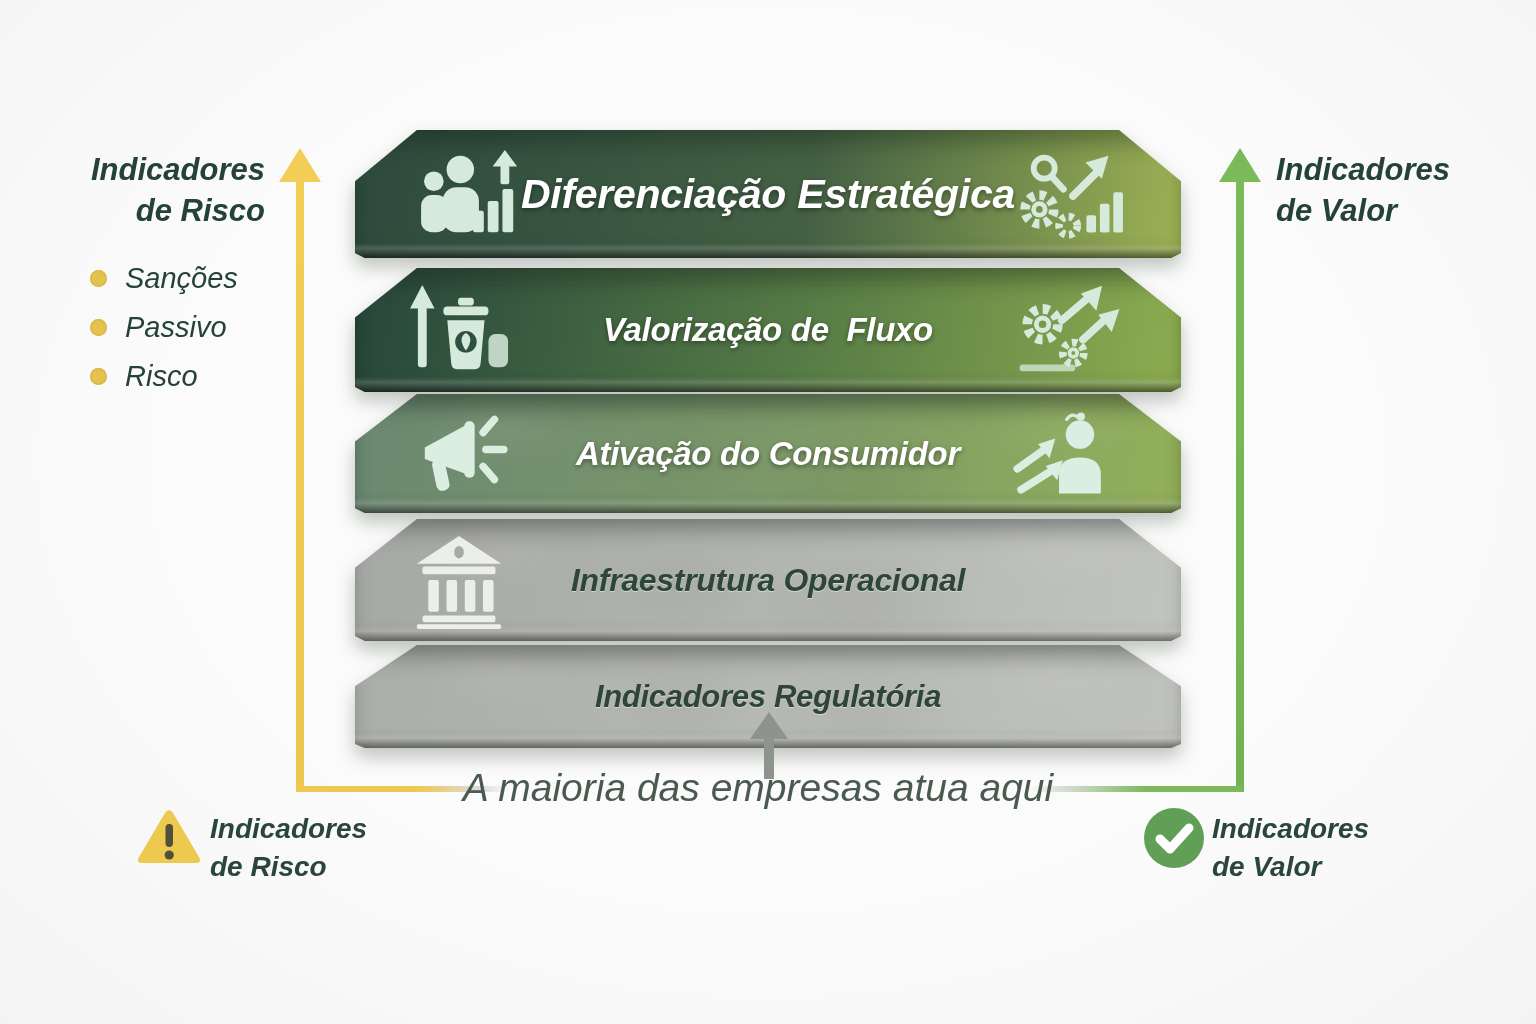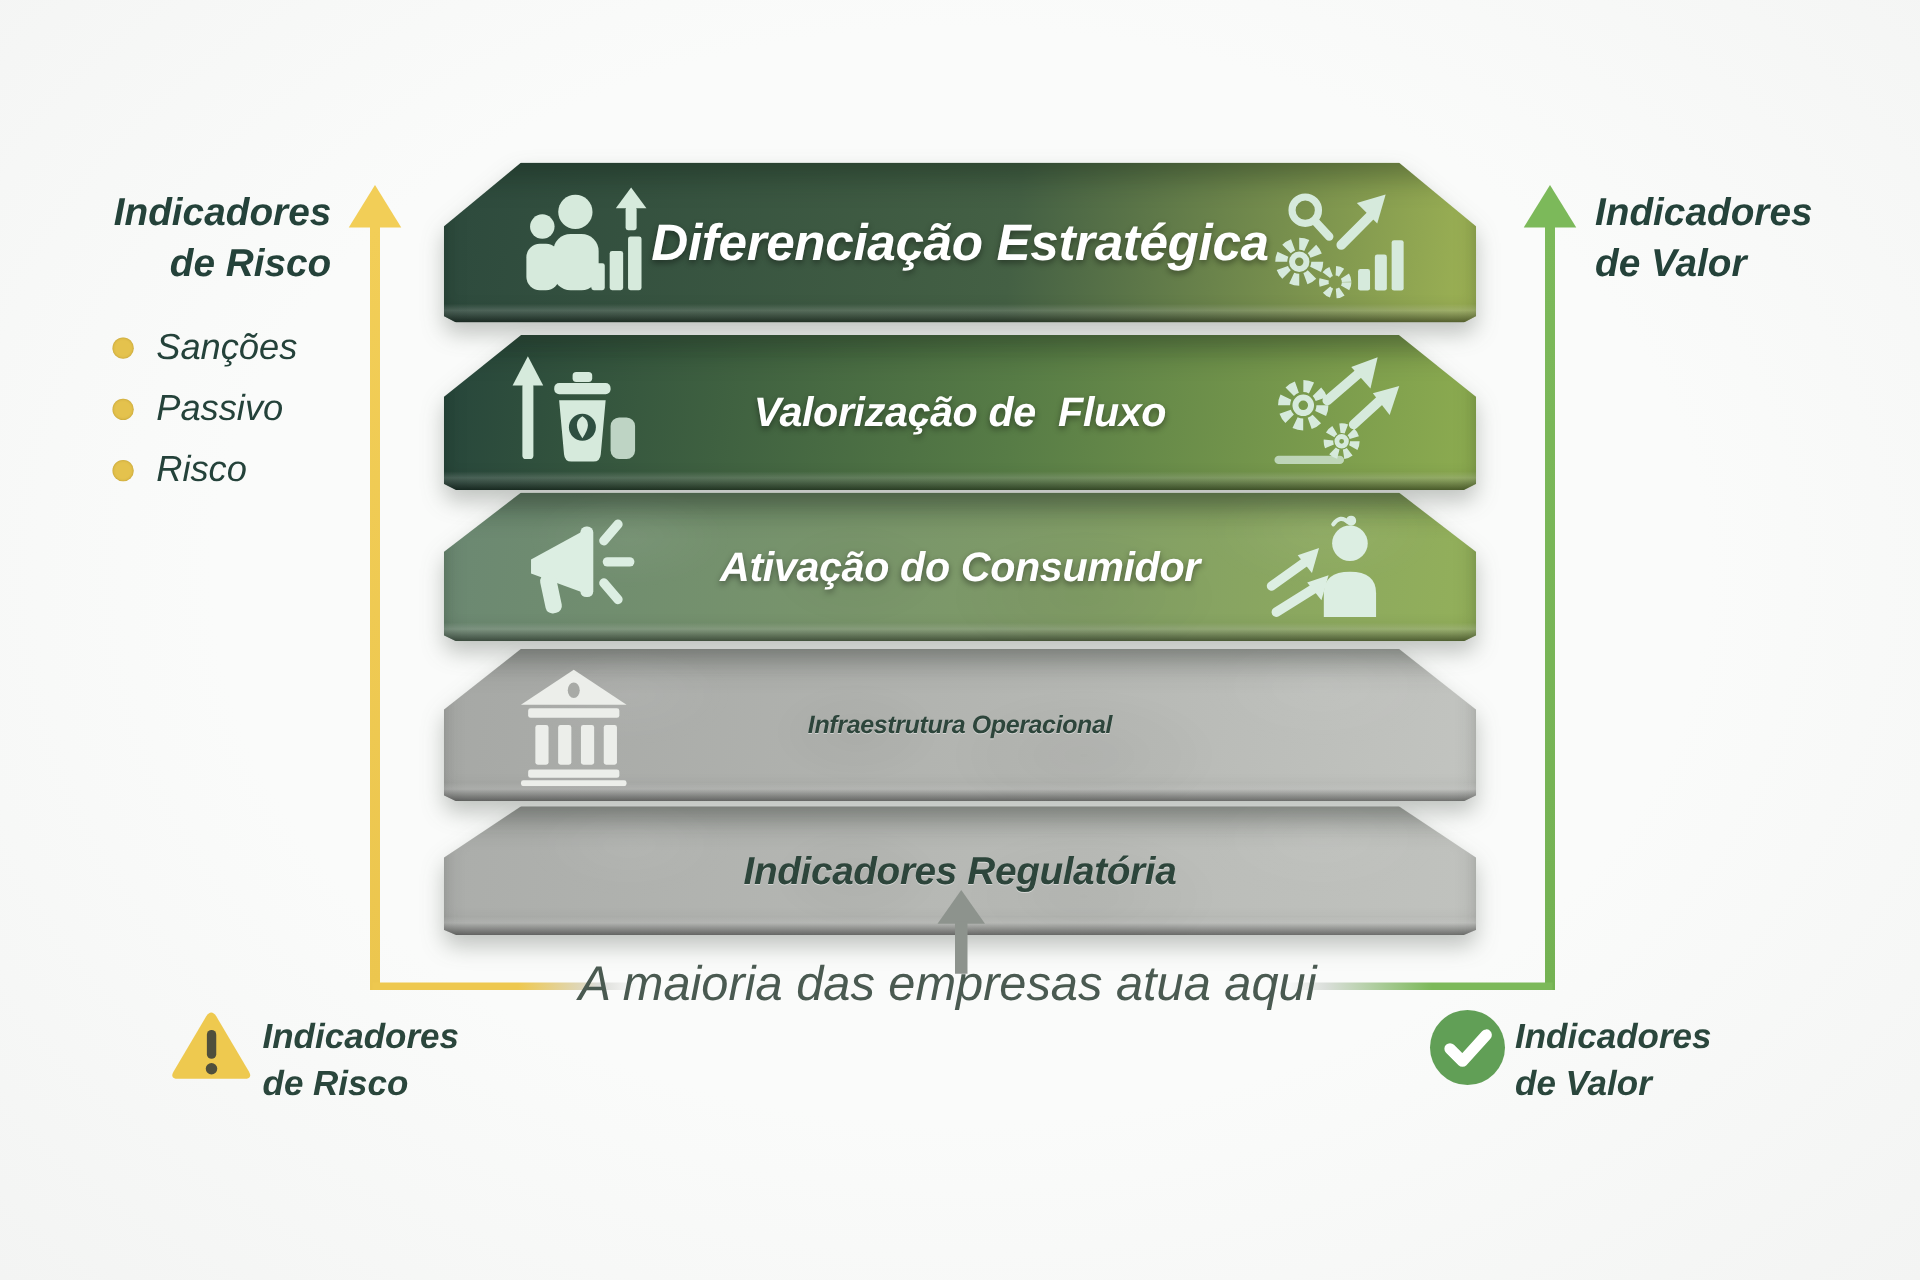--- a/index.html
+++ b/index.html
@@ -39,21 +39,21 @@
             background:linear-gradient(180deg,rgba(255,255,255,0) 0%,rgba(255,255,255,.16) 35%,rgba(0,0,0,.30) 100%);}
   .grain::after{content:"";position:absolute;inset:0;opacity:.5;
             background:
               radial-gradient(120px 60px at 18% 30%,rgba(255,255,255,.10),rgba(255,255,255,0) 70%),
               radial-gradient(160px 80px at 62% 70%,rgba(0,0,0,.07),rgba(0,0,0,0) 70%),
               radial-gradient(140px 70px at 85% 25%,rgba(255,255,255,.10),rgba(255,255,255,0) 70%),
               radial-gradient(100px 60px at 40% 55%,rgba(0,0,0,.06),rgba(0,0,0,0) 70%);}
   .bar-title{position:absolute;inset:0;display:flex;align-items:center;justify-content:center;
              font-weight:bold;letter-spacing:-.3px;white-space:pre;z-index:3;}
   .t-light{color:#fff;font-size:41px;text-shadow:0 2px 5px rgba(0,0,0,.40);}
-  .t-dark{color:#2d453b;font-size:20px;text-shadow:0 1px 0 rgba(255,255,255,.45);}
+  .t-dark{color:#2d453b;font-size:32px;text-shadow:0 1px 0 rgba(255,255,255,.45);}
   .icon{position:absolute;z-index:3;}
 
   
   #here-arrow-head{position:absolute;left:750px;top:712px;width:0;height:0;z-index:7;
       border-left:19px solid transparent;border-right:19px solid transparent;border-bottom:27px solid #8d938d;}
   #here-arrow-shaft{position:absolute;left:764px;top:737px;width:10px;height:42px;background:#8d938d;z-index:7;}
   #caption{position:absolute;left:0;right:20px;top:766px;text-align:center;font-size:39px;color:#4a5a51;z-index:4;}
 
   
   .legend-text{position:absolute;font-weight:bold;font-size:28px;line-height:1.34;color:#2a463c;}

